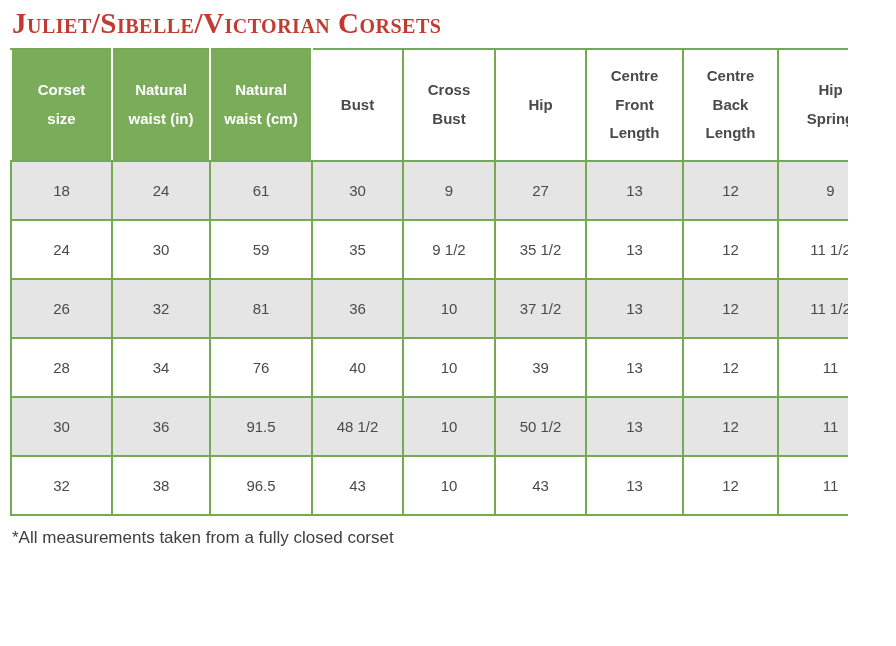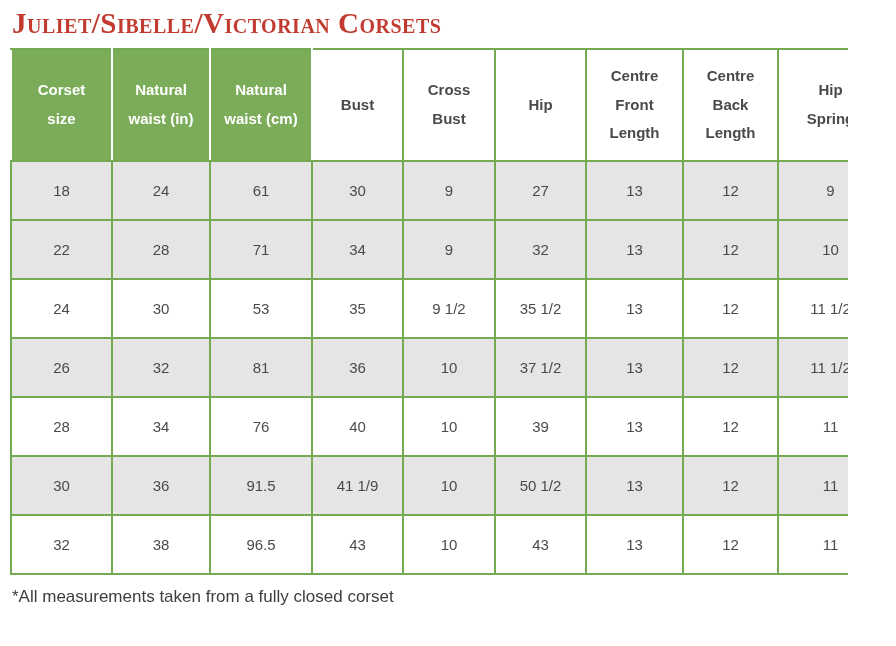--- a/index.html
+++ b/index.html
@@ -102,35 +102,24 @@
           <td>18</td>
           <td>24</td>
           <td>61</td>
           <td>30</td>
           <td>9</td>
           <td>27</td>
           <td>13</td>
           <td>12</td>
           <td>9</td>
         </tr>
-        <tr class="alt">
-          <td>22</td>
-          <td>28</td>
-          <td>71</td>
-          <td>34</td>
-          <td>9</td>
-          <td>32</td>
-          <td>13</td>
-          <td>12</td>
-          <td>10</td>
-        </tr>
         <tr>
           <td>24</td>
           <td>30</td>
-          <td>53</td>
+          <td>59</td>
           <td>35</td>
           <td>9 1/2</td>
           <td>35 1/2</td>
           <td>13</td>
           <td>12</td>
           <td>11 1/2</td>
         </tr>
         <tr class="alt">
           <td>26</td>
           <td>32</td>
@@ -150,21 +139,21 @@
           <td>10</td>
           <td>39</td>
           <td>13</td>
           <td>12</td>
           <td>11</td>
         </tr>
         <tr class="alt">
           <td>30</td>
           <td>36</td>
           <td>91.5</td>
-          <td>41 1/9</td>
+          <td>48 1/2</td>
           <td>10</td>
           <td>50 1/2</td>
           <td>13</td>
           <td>12</td>
           <td>11</td>
         </tr>
         <tr>
           <td>32</td>
           <td>38</td>
           <td>96.5</td>

